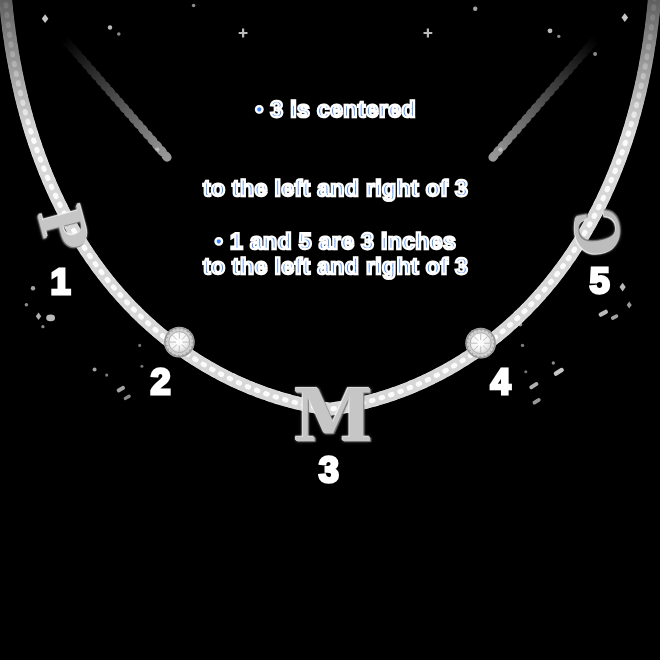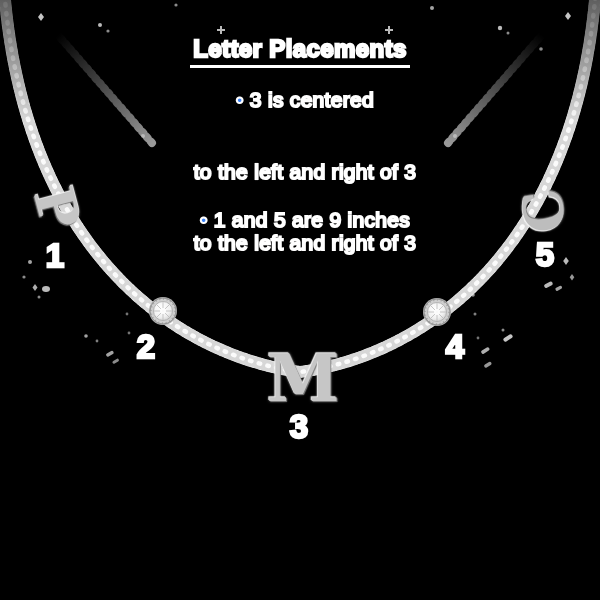--- a/index.html
+++ b/index.html
@@ -4,21 +4,21 @@
 <style>
   html,body{margin:0;padding:0;background:#000;}
   .stage{
     position:relative;width:600px;height:600px;background:#000;overflow:hidden;
     font-family:"Liberation Sans",sans-serif;
   }
   svg{position:absolute;left:0;top:0;}
   
   .iline{
     position:absolute;left:10px;right:0;text-align:center;color:#3b82f6;
-    font-weight:normal;font-size:21px;letter-spacing:.3px;
+    font-weight:bold;font-size:21px;letter-spacing:.3px;
     -webkit-text-stroke:2.1px #fff;text-shadow:0 0 1px #fff;
     white-space:nowrap;
   }
   .title-wrap{position:absolute;left:0;right:0;top:35px;text-align:center;}
   .title-text{
     display:inline-block;color:#fff;font-weight:bold;font-size:24px;letter-spacing:.4px;
     -webkit-text-stroke:2.3px #fff;text-shadow:0 0 1px #fff;
     border-bottom:3.5px solid #fff;padding:0 3px 2px 3px;white-space:nowrap;
   }
   .b1{top:88px;}
@@ -160,21 +160,18 @@
   <div class="charm charm-p">P</div>
   <div class="charm charm-m">M</div>
   <div class="charm charm-c">C</div>
 
   <div class="num n1">1</div>
   <div class="num n2">2</div>
   <div class="num n3">3</div>
   <div class="num n4">4</div>
   <div class="num n5">5</div>
 
-  <div class="title-wrap">
-    <span class="title-text">Letter Placements</span>
-  </div>
   <div class="iline b1">• 3 is centered</div>
   <div class="iline b2b">to the left and right of 3</div>
-  <div class="iline b3a">• 1 and 5 are 9 inches</div>
+  <div class="iline b3a">• 1 and 5 are 3 inches</div>
   <div class="iline b3b">to the left and right of 3</div>
 
 </div>
 
 </body></html>

